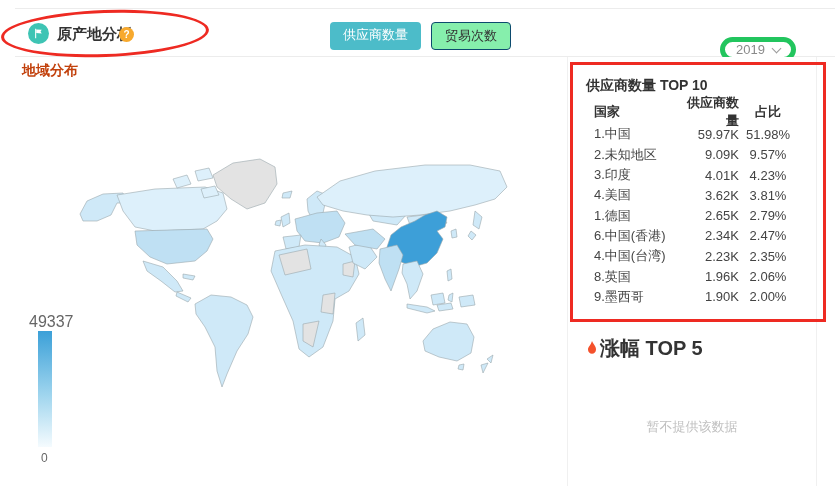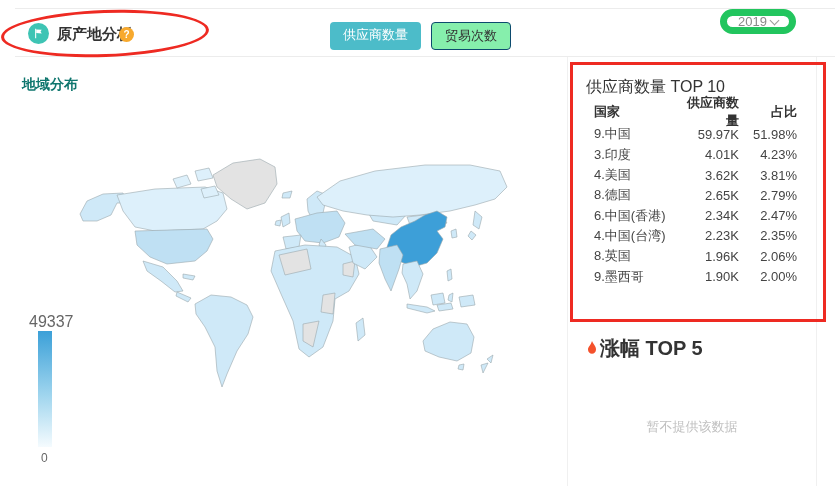--- a/index.html
+++ b/index.html
@@ -12,57 +12,57 @@
   .hicon { position:absolute; left:13px; top:14px; width:21px; height:21px; border-radius:50%;
            background:#3ec4b4; display:flex; align-items:center; justify-content:center; }
   .htitle { position:absolute; left:42px; top:16px; font-size:15px; font-weight:bold; color:#333; }
   .help { position:absolute; left:104px; top:18px; width:15px; height:15px; border-radius:50%;
           background:#f7a92e; color:#fff; font-size:10px; font-weight:bold;
           display:flex; align-items:center; justify-content:center; cursor:pointer; }
   .tabs { position:absolute; left:315px; top:13px; display:flex; align-items:stretch; }
   .tab { font-size:13px; border-radius:4px; padding:5px 13px; cursor:pointer; line-height:16px; }
   .tab.active { background:#4cbcc9; color:#fff; }
   .tab.inactive { background:#86efac; color:#333; border:1px solid #0c4a6e; margin-left:10px; }
-  .yearsel { position:absolute; left:705px; top:0; width:76px; height:25px;
-             border:7px solid #22c55e; border-radius:13px; display:flex; align-items:center;
+  .yearsel { position:absolute; left:705px; top:28px; width:76px; height:25px;
+             border:5px solid #22c55e; border-radius:13px; display:flex; align-items:center;
              justify-content:space-between; padding:0 11px; color:#8a8a8a; font-size:13px; cursor:pointer; background:#fff; }
   .chev { width:7px; height:7px; border-right:1.5px solid #9b9b9b; border-bottom:1.5px solid #9b9b9b;
           transform:rotate(45deg); margin-top:-3px; }
 
   
   .ellipse-ann { position:absolute; left:1px; top:10px; width:208px; height:47px;
                  border:3px solid #ee2a22; border-radius:50%; transform:rotate(-2deg); z-index:6; pointer-events:none; }
   .rect-ann { position:absolute; left:570px; top:62px; width:256px; height:260px;
               border:3px solid #ee2a22; z-index:6; pointer-events:none; }
 
   
   .map-panel { position:absolute; left:15px; top:57px; width:553px; height:429px;
                border-right:1px solid #f0f0f0; background:#fff; }
-  .map-title { position:absolute; left:7px; top:19px; font-size:14px; font-weight:bold; color:#0f766e; }
+  .map-title { position:absolute; left:7px; top:5px; font-size:14px; font-weight:bold; color:#c2410c; }
   .map-svg { position:absolute; left:40px; top:42px; }
   .map-svg path { stroke:#9aa7ad; stroke-width:0.6; stroke-linejoin:round; }
   .la { fill:#ddf0fb; } 
   .lb { fill:#cfe9f8; } 
   .lc { fill:#bfe0f3; } 
   .lx { fill:#e3e3e3; } 
   .legend-max { position:absolute; left:14px; top:256px; font-size:16px; color:#666; }
   .legend-bar { position:absolute; left:23px; top:274px; width:14px; height:116px;
                 background:linear-gradient(180deg,#3ba0d8 0%,#9fd5ee 55%,#f5fbfe 100%); }
   .legend-min { position:absolute; left:26px; top:394px; font-size:12px; color:#666; }
 
   
   .stats-panel { position:absolute; left:568px; top:57px; width:249px; height:429px;
                  border-right:1px solid #f0f0f0; background:#fff; }
-  .t10-title { position:absolute; left:18px; top:20px; font-size:16px; font-weight:normal; color:#333; }
+  .t10-title { position:absolute; left:18px; top:20px; font-size:14px; font-weight:bold; color:#333; }
   .t10-table { position:absolute; left:18px; top:45px; width:211px; }
   .trow { display:flex; height:20.3px; align-items:center; font-size:13px; color:#444; }
   .trow.head { font-weight:bold; color:#333; margin-bottom:2px; }
   .c-country { flex:1; text-align:left; white-space:nowrap;padding-left:8px; }
   .c-count { width:64px; text-align:right; }
-  .c-share { width:58px; text-align:right; }
+  .c-share { width:58px; text-align:center; }
   .rise-title { position:absolute; left:18px; top:278px; font-size:20px; font-weight:bold; color:#333;
                 display:flex; align-items:center; }
   .flame { margin-right:2px; margin-top:-1px; }
   .empty-msg { position:absolute; left:0; right:0; top:348px; text-align:center; color:#c0c0c0; font-size:13px;margin-top:13px; }
 </style>
 </head>
 <body>
 
 <div class="page">
 
@@ -180,36 +180,41 @@
   <div class="stats-panel">
     <div class="t10-title">供应商数量 TOP 10</div>
 
     <div class="t10-table">
       <div class="trow head">
         <span class="c-country">国家</span>
         <span class="c-count">供应商数量</span>
         <span class="c-share">占比</span>
       </div>
       <div class="trow">
-        <span class="c-country">9.中国</span>
+        <span class="c-country">1.中国</span>
         <span class="c-count">59.97K</span>
         <span class="c-share">51.98%</span>
+      </div>
+      <div class="trow">
+        <span class="c-country">2.未知地区</span>
+        <span class="c-count">9.09K</span>
+        <span class="c-share">9.57%</span>
       </div>
       <div class="trow">
         <span class="c-country">3.印度</span>
         <span class="c-count">4.01K</span>
         <span class="c-share">4.23%</span>
       </div>
       <div class="trow">
         <span class="c-country">4.美国</span>
         <span class="c-count">3.62K</span>
         <span class="c-share">3.81%</span>
       </div>
       <div class="trow">
-        <span class="c-country">8.德国</span>
+        <span class="c-country">1.德国</span>
         <span class="c-count">2.65K</span>
         <span class="c-share">2.79%</span>
       </div>
       <div class="trow">
         <span class="c-country">6.中国(香港)</span>
         <span class="c-count">2.34K</span>
         <span class="c-share">2.47%</span>
       </div>
       <div class="trow">
         <span class="c-country">4.中国(台湾)</span>

